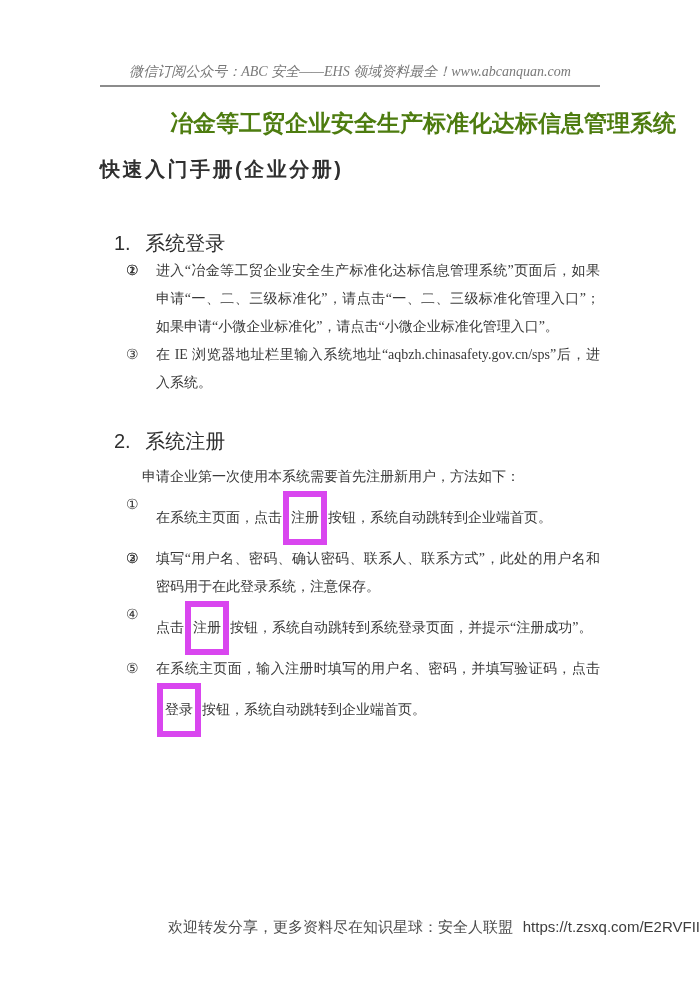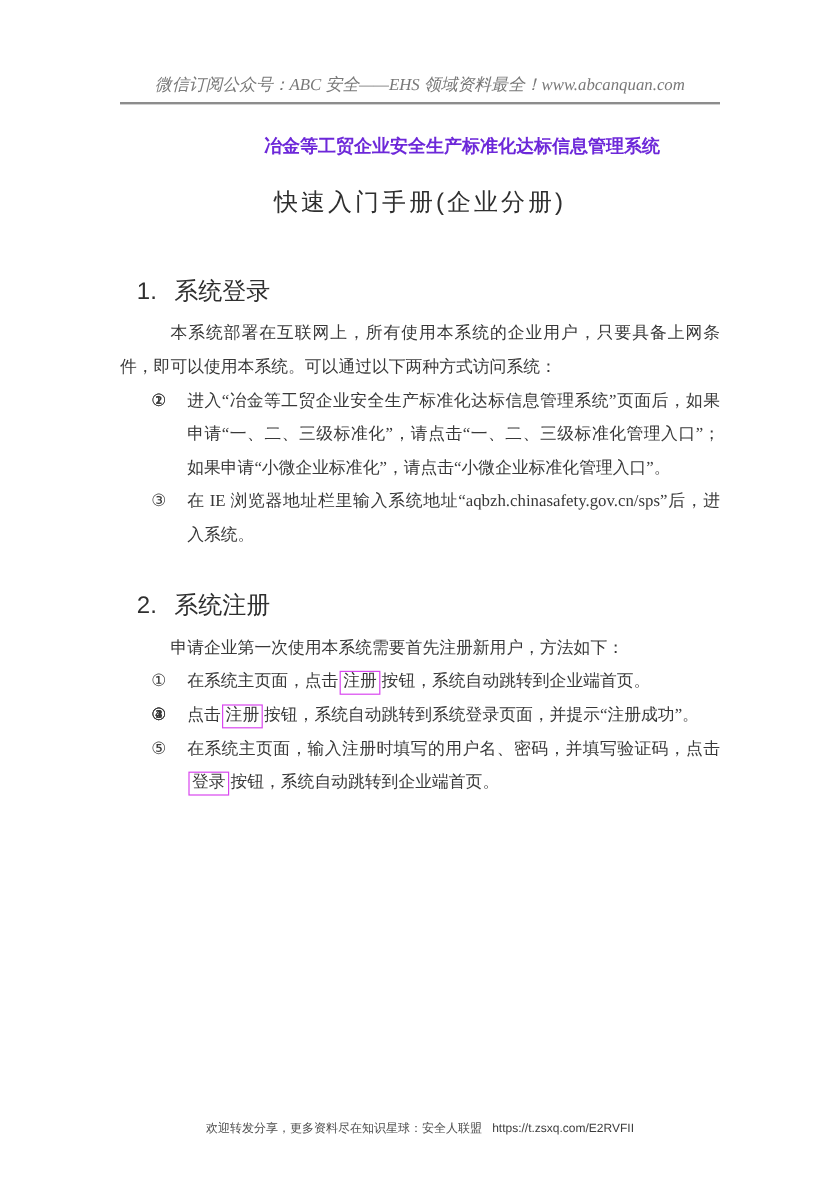--- a/index.html
+++ b/index.html
@@ -25,34 +25,34 @@
     line-height: 20px;
     color: #787878;
     text-align: center;
     white-space: nowrap;
   }
   .doc-title {
     margin: 23px 0 0 0;
     padding-left: 70px;
     font-family: "Liberation Sans", "DejaVu Sans", sans-serif;
     font-weight: bold;
-    font-size: 15px;
+    font-size: 23px;
     line-height: 26px;
     text-align: center;
-    color: #6d28d9;
+    color: #4d7c0f;
     white-space: nowrap;
   }
   .doc-subtitle {
     margin: 20px 0 0 0;
     font-family: "Liberation Sans", "DejaVu Sans", sans-serif;
-    font-weight: normal;
+    font-weight: bold;
     font-size: 20px;
     letter-spacing: 2.5px;
     line-height: 26px;
-    text-align: center;
+    text-align: left;
     color: #2f2f2f;
   }
   .section-heading {
     margin: 30px 0 0 14px;
     font-family: "Liberation Sans", "DejaVu Sans", sans-serif;
     font-weight: normal;
     font-size: 20px;
     line-height: 28px;
     color: #2f2f2f;
   }
@@ -76,32 +76,32 @@
     position: absolute;
     left: 26px;
     top: 0;
     font-size: 14px;
     line-height: 28px;
     color: #383838;
   }
   .item-text { display: block; text-align: justify; }
   .boxed {
     display: inline-block;
-    border: 1px solid #d946ef;
-    padding: 0 2px;
+    border: 6px solid #d946ef;
+    padding: 12px 2px;
     line-height: 18px;
     margin: 0 1px;
   }
   .footer {
     position: absolute;
     left: 0;
     right: 0;
-    bottom: 60px;
-    text-align: center;
-    font-size: 10px;
+    bottom: 70px;
+    text-align: right;
+    font-size: 15px;
     color: #4d4d4d;
     white-space: nowrap;
   }
   .footer-link {
     font-family: "Liberation Sans", "DejaVu Sans", sans-serif;
     color: #3d3d3d;
     margin-left: 6px;
   }
 </style>
 </head>
@@ -116,21 +116,20 @@
   <h1 class="doc-title">冶金等工贸企业安全生产标准化达标信息管理系统</h1>
 
   <h2 class="doc-subtitle">快速入门手册(企业分册)</h2>
 
   <div id="sections">
   <section>
     <h3 class="section-heading">
       <span class="section-number">1.</span>
       <span>系统登录</span>
     </h3>
-    <p class="section-intro">本系统部署在互联网上，所有使用本系统的企业用户，只要具备上网条件，即可以使用本系统。可以通过以下两种方式访问系统：</p>
     <ol class="items">
   <li class="item">
     <span class="item-marker">①</span>
   </li>
 
   <li class="item">
     <span class="item-marker">②</span>
     <span class="item-text"><span>进入“冶金等工贸企业安全生产标准化达标信息管理系统”页面后，如果申请“一、二、三级标准化”，请点击“一、二、三级标准化管理入口”；如果申请“小微企业标准化”，请点击“小微企业标准化管理入口”。</span></span>
   </li>
 
@@ -152,20 +151,21 @@
     <span class="item-marker">①</span>
     <span class="item-text"><span>在系统主页面，点击</span><span class="boxed">注册</span><span>按钮，系统自动跳转到企业端首页。</span></span>
   </li>
 
   <li class="item">
     <span class="item-marker">②</span>
   </li>
 
   <li class="item">
     <span class="item-marker">③</span>
+    <span class="item-text"><span>填写“用户名、密码、确认密码、联系人、联系方式”，此处的用户名和密码用于在此登录系统，注意保存。</span></span>
   </li>
 
   <li class="item">
     <span class="item-marker">④</span>
     <span class="item-text"><span>点击</span><span class="boxed">注册</span><span>按钮，系统自动跳转到系统登录页面，并提示“注册成功”。</span></span>
   </li>
 
   <li class="item">
     <span class="item-marker">⑤</span>
     <span class="item-text"><span>在系统主页面，输入注册时填写的用户名、密码，并填写验证码，点击</span><span class="boxed">登录</span><span>按钮，系统自动跳转到企业端首页。</span></span>

